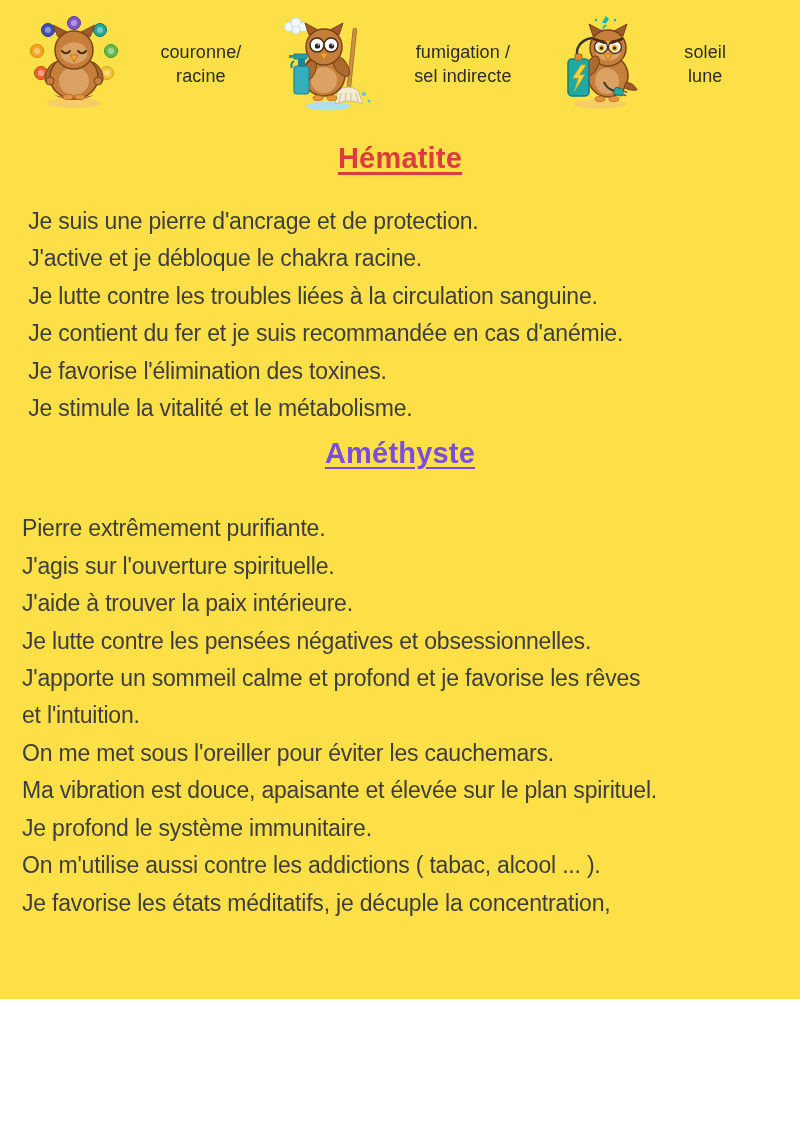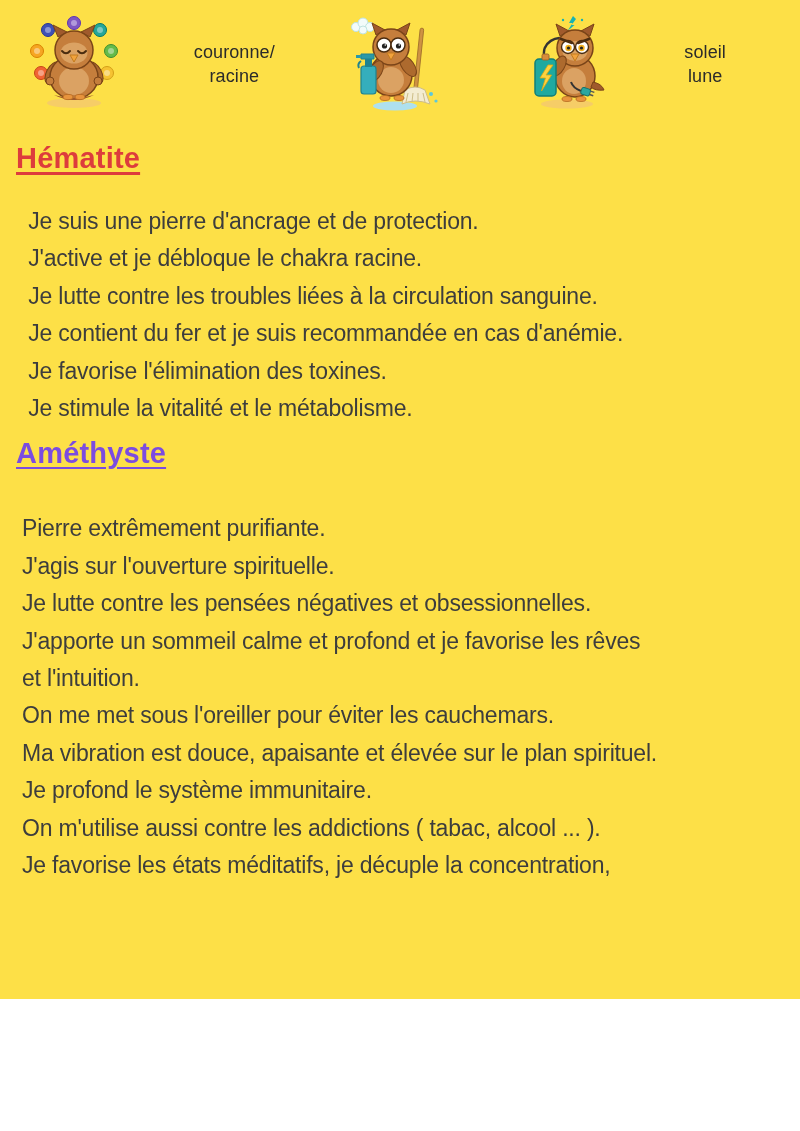--- a/index.html
+++ b/index.html
@@ -25,25 +25,25 @@
   .legend-label {
     text-align: center;
     font-size: 18px;
     line-height: 24px;
     color: #2b2b2b;
     letter-spacing: 0.1px;
   }
   .legend-label span { display: block; }
   
   .section-title {
-    text-align: left;
+    text-align: center;
     font-size: 29px;
     line-height: 36px;
     font-weight: bold;
-    margin: 16px;
+    margin: 4px;
     text-decoration: underline;
     text-decoration-thickness: 2.5px;
     text-underline-offset: 4px;
     letter-spacing: 0.2px;
   }
   .title-1 { margin-top: 26px; }
   .title-2 { margin-top: 8px; }
   
   .lines { margin: 0 0 0 22px; }
   .lines-1 { margin-top: 27px; }
@@ -135,20 +135,24 @@
         <ellipse cx="31" cy="57" rx="6" ry="11" transform="rotate(28 31 57)" fill="#ad6a2e" stroke="#7a4418"></ellipse>
         <rect x="16" y="52" width="15" height="28" rx="3" fill="#35aebc" stroke="#1f8391" stroke-width="1.2"></rect>
         <rect x="20" y="45" width="7" height="8" fill="#1f8391"></rect>
         <path d="M16,40 h13 v5 h-13 z" fill="#2a99a8" stroke="#1f8391"></path>
         <rect x="11" y="41" width="5" height="3" fill="#2a99a8"></rect>
         <path d="M16,47 q-4,3 -2,7" stroke="#1f8391" stroke-width="2" fill="none"></path>
         <ellipse cx="40" cy="84" rx="5" ry="2.5" fill="#e8943d" stroke="#b5681f" stroke-width="0.8"></ellipse>
         <ellipse cx="54" cy="84" rx="5" ry="2.5" fill="#e8943d" stroke="#b5681f" stroke-width="0.8"></ellipse>
       </svg>
     </div>
+    <div class="legend-label">
+      <span>fumigation /</span>
+      <span>sel indirecte</span>
+    </div>
 
     <div class="legend-item">
       <svg class="legend-icon" viewBox="0 0 100 100">
         <ellipse cx="52" cy="90" rx="26" ry="4.5" fill="#f5c96d" opacity="0.85"></ellipse>
         <path d="M58,2 l-4,7 h3.5 l-5,8 l7,-6 h-3 l4.5,-6 z" fill="#18b3b3"></path>
         <circle cx="48" cy="6" r="1.2" fill="#18b3b3"></circle>
           <circle cx="67" cy="6" r="1.2" fill="#18b3b3"></circle>
         <path d="M30,45 C24,28 44,20 52,26" fill="none" stroke="#333333" stroke-width="2.4" stroke-linecap="round"></path>
         <ellipse cx="60" cy="62" rx="20" ry="21" fill="#c57e3c" stroke="#7a4418" stroke-width="1.5"></ellipse>
         <path d="M78,68 q9,2 11,8 q-9,1 -13,-3 z" fill="#a05a2c" stroke="#7a4418"></path>
@@ -194,20 +198,21 @@
       <div class="line"> Je lutte contre les troubles liées à la circulation sanguine.</div>
       <div class="line"> Je contient du fer et je suis recommandée en cas d'anémie.</div>
       <div class="line"> Je favorise l'élimination des toxines.</div>
       <div class="line"> Je stimule la vitalité et le métabolisme.</div>
     </div>
 
   <h1 class="section-title title-2" style="color: rgb(123, 76, 224); text-decoration: underline;">Améthyste</h1>
   <div class="lines lines-2">
       <div class="line">Pierre extrêmement purifiante.</div>
       <div class="line">J'agis sur l'ouverture spirituelle.</div>
+      <div class="line">J'aide à trouver la paix intérieure.</div>
       <div class="line">Je lutte contre les pensées négatives et obsessionnelles.</div>
       <div class="line">J'apporte un sommeil calme et profond et je favorise les rêves</div>
       <div class="line">et l'intuition.</div>
       <div class="line">On me met sous l'oreiller pour éviter les cauchemars.</div>
       <div class="line">Ma vibration est douce, apaisante et élevée sur le plan spirituel.</div>
       <div class="line">Je profond le système immunitaire.</div>
       <div class="line">On m'utilise aussi contre les addictions ( tabac, alcool ... ).</div>
       <div class="line">Je favorise les états méditatifs, je décuple la concentration,</div>
     </div>
 

